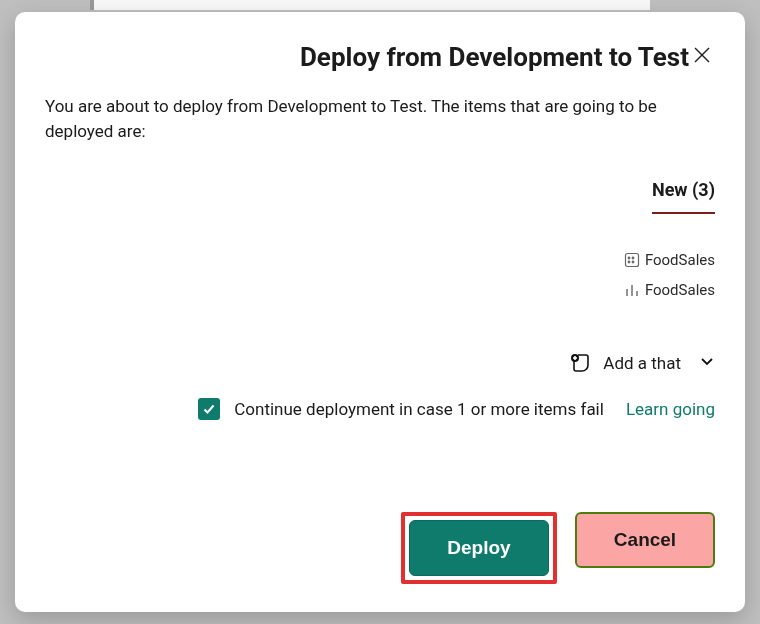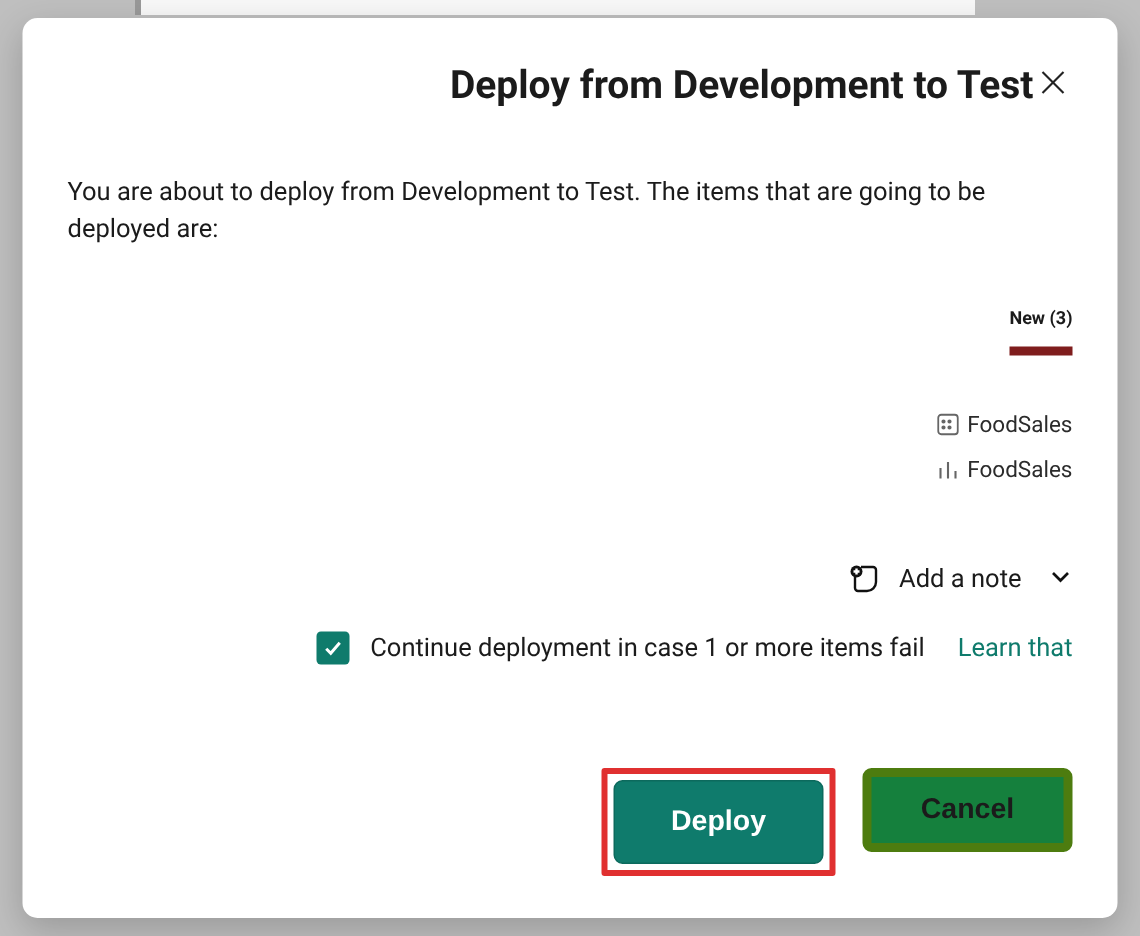--- a/index.html
+++ b/index.html
@@ -43,36 +43,36 @@
   }
   .close-btn {
     background:none;
     border:none;
     padding:4px;
     cursor:pointer;
     color:#222;
     line-height:0;
   }
   .description {
-    margin-top:44px;
+    margin-top:22px;
     font-size:17px;
     color:#1b1b1b;
     line-height:1.45;
   }
   .tabs {
     margin-top:36px;
     border-bottom:1px solid transparent;
   }
   .tab {
     display:inline-block;
-    font-size:12px;
+    font-size:18px;
     font-weight:700;
     color:#1b1b1b;
     padding: 0 0 12px 0;
-    border-bottom:6px solid #7f1d1d;
+    border-bottom:2px solid #7f1d1d;
     cursor:pointer;
   }
   .items {
     margin-top:30px;
   }
   .item-row {
     display:flex;
     align-items:center;
     gap:4px;
     padding:6px 0;
@@ -151,23 +151,23 @@
     display:inline-flex;
     align-items:center;
     justify-content:center;
   }
   .btn-primary {
     background:#0f7b6c;
     color:#fff;
     border:1px solid #0c6a5d;
   }
   .btn-secondary {
-    background:#15803d;
-    color:#1b1b1b;
-    border:6px solid #4d7c0f;
+    background:#fca5a5;
+    color:#1b1b1b;
+    border:2px solid #4d7c0f;
   }
 </style>
 </head>
 <body>
 
 <div class="bg-strip"></div>
 
 <div class="modal">
 
   <div class="modal-header">
@@ -221,36 +221,36 @@
 
   <div class="addnote">
     <span class="addnote-icon">
       <svg width="22" height="22" viewBox="0 0 22 22" fill="none" stroke="#111" stroke-width="1.6">
         <path d="M9 3 H17 A2 2 0 0 1 19 5 V13 A6 6 0 0 1 13 19 H7 A2 2 0 0 1 5 17 V9"></path>
         <circle cx="6" cy="6" r="4" fill="#111" stroke="none"></circle>
         <line x1="6" y1="4" x2="6" y2="8" stroke="#fff" stroke-width="1.6"></line>
         <line x1="4" y1="6" x2="8" y2="6" stroke="#fff" stroke-width="1.6"></line>
       </svg>
     </span>
-    <span>Add a note</span>
+    <span>Add a that</span>
     <span class="chev">
       <svg width="16" height="16" viewBox="0 0 16 16" fill="none" stroke="#111" stroke-width="1.8">
         <polyline points="3,6 8,11 13,6"></polyline>
       </svg>
     </span>
   </div>
 
   <div class="continue-row">
     <span class="chk">
       <svg width="14" height="14" viewBox="0 0 14 14" fill="none" stroke="#fff" stroke-width="2">
         <polyline points="2.5,7.5 5.5,10.5 11.5,3.5"></polyline>
       </svg>
     </span>
     <span>Continue deployment in case 1 or more items fail</span>
-    <span class="learn">Learn that</span>
+    <span class="learn">Learn going</span>
   </div>
 
   <div class="footer">
     <span class="highlight-frame">
       <button class="btn btn-primary">Deploy</button>
     </span>
     <button class="btn btn-secondary">Cancel</button>
   </div>
 
 </div>

